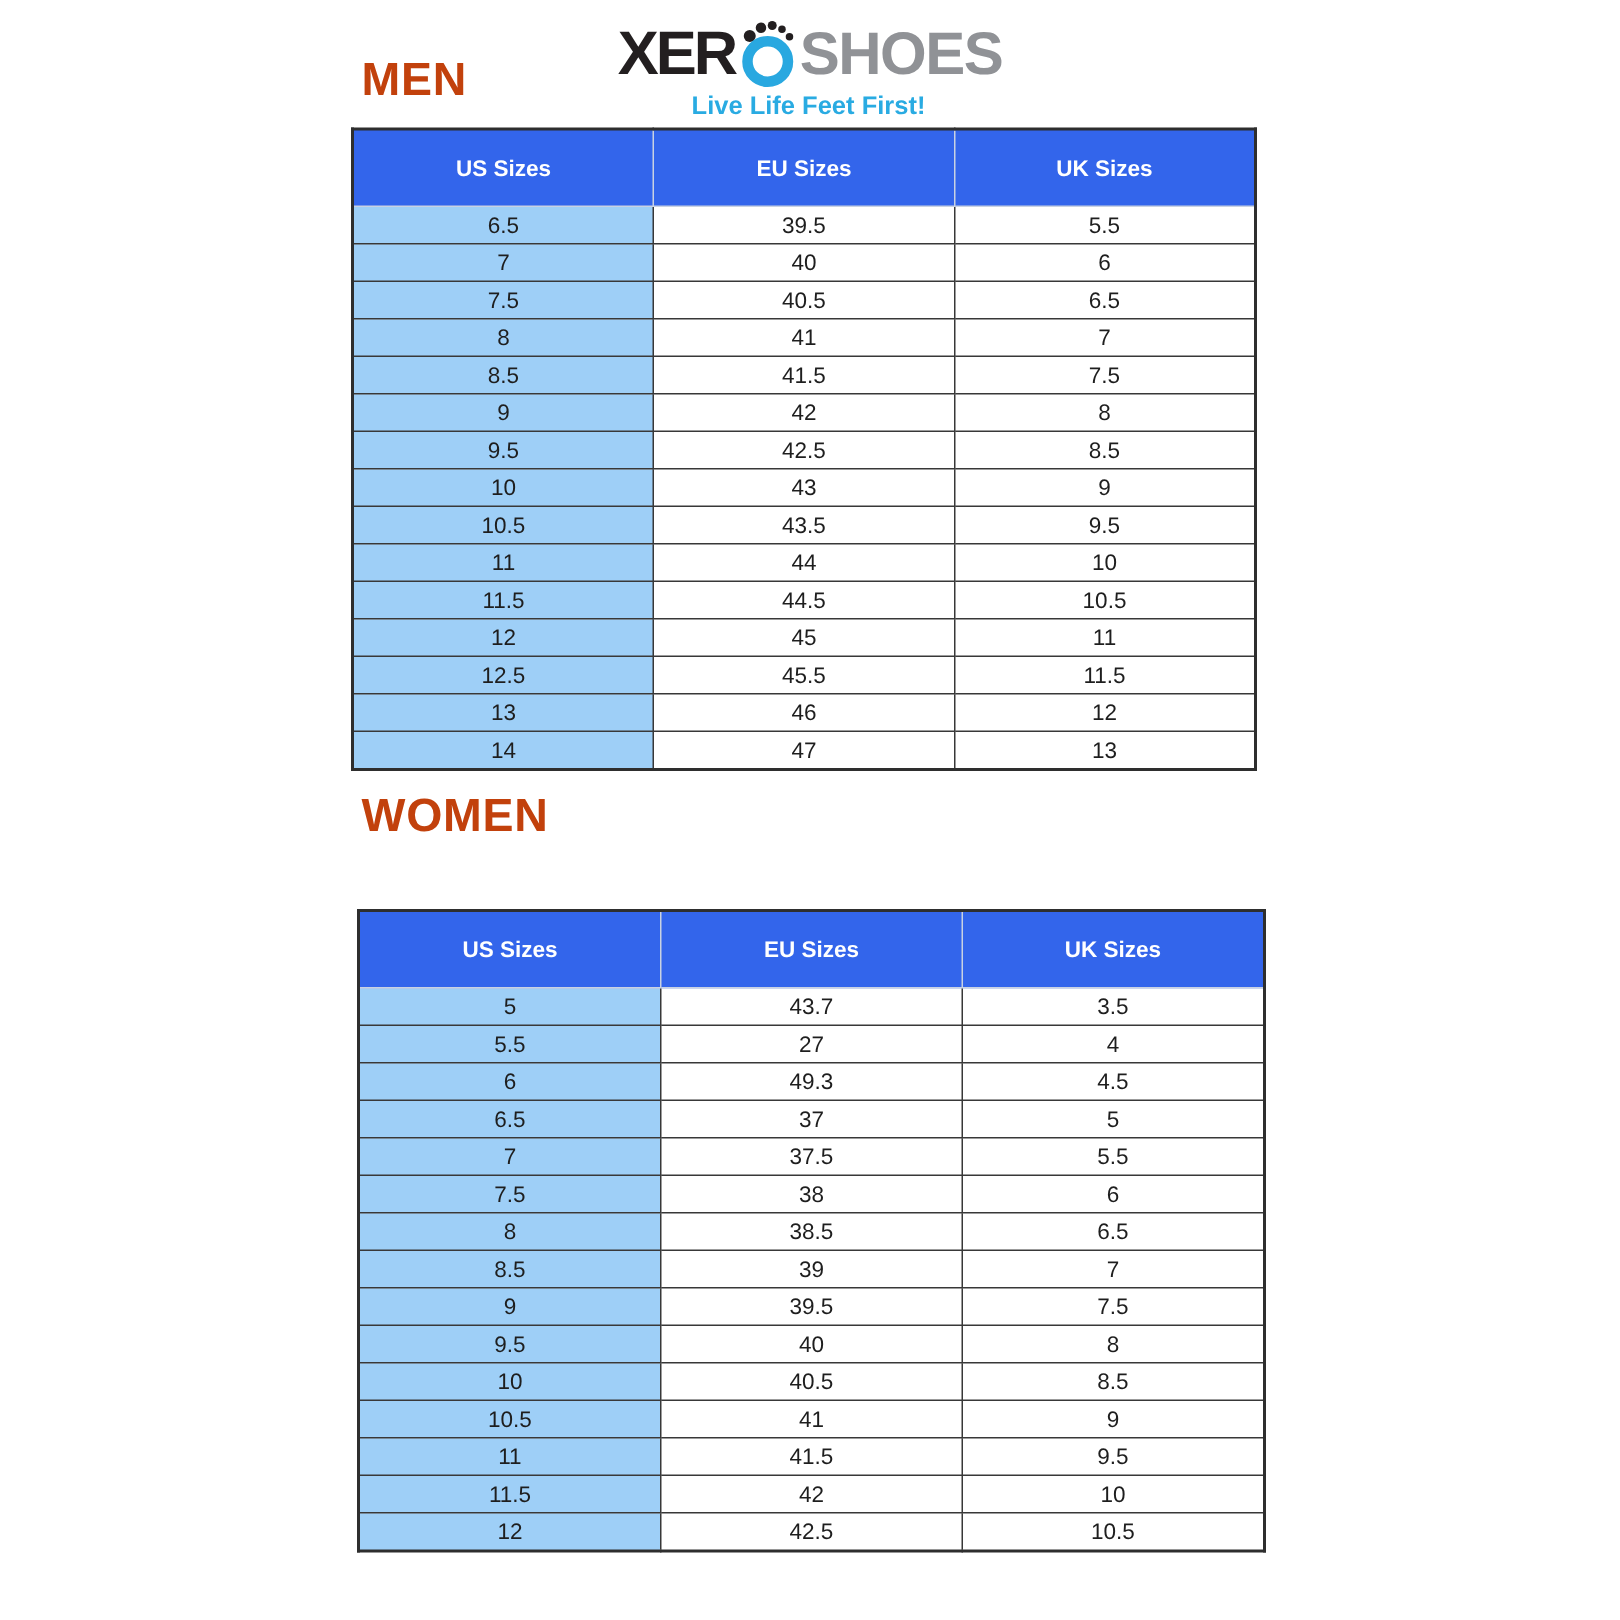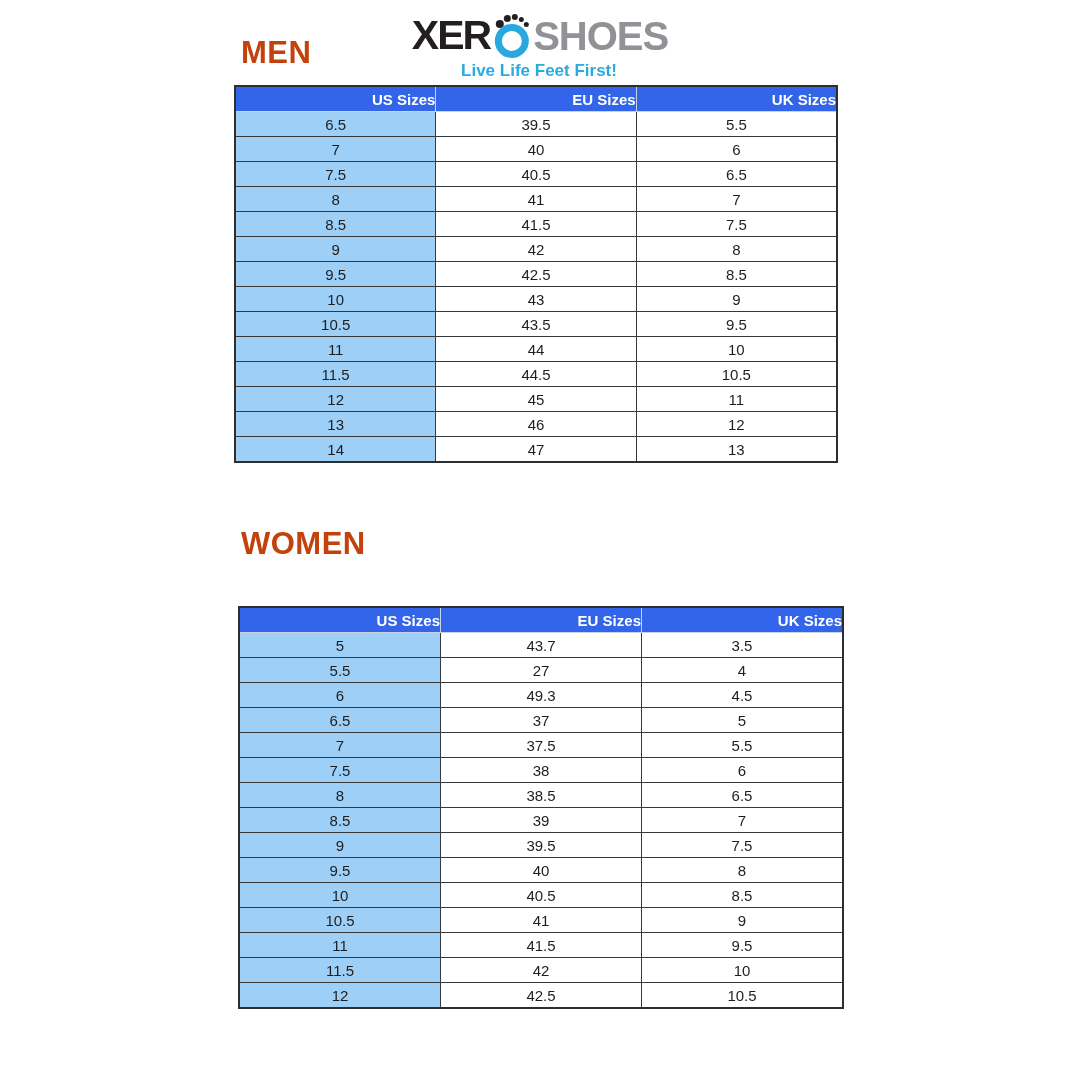--- a/index.html
+++ b/index.html
@@ -98,24 +98,24 @@
   #men-table   { left: 234px; top: 85px;  width: 604px; }
   #women-table { left: 238px; top: 606px; width: 606px; }
 
   .size-table th {
     width: 33.333%;
     height: 24px;
     background: var(--header-blue, #3365EB);
     color: #ffffff;
     font-size: 15px;
     font-weight: bold;
-    text-align: right;
+    text-align: center;
     vertical-align: middle;
     border: 1.5px solid #c9d2e2;
-    padding: 0;
+    padding: 13px;
   }
   .size-table td {
     height: 24px;
     background: #ffffff;
     color: #1e1e1e;
     font-size: 15px;
     text-align: center;
     vertical-align: middle;
     border: 1.5px solid #383838;
     padding: 0;
@@ -209,20 +209,25 @@
           <td class="us-col">11.5</td>
           <td>44.5</td>
           <td>10.5</td>
         </tr>
         <tr>
           <td class="us-col">12</td>
           <td>45</td>
           <td>11</td>
         </tr>
         <tr>
+          <td class="us-col">12.5</td>
+          <td>45.5</td>
+          <td>11.5</td>
+        </tr>
+        <tr>
           <td class="us-col">13</td>
           <td>46</td>
           <td>12</td>
         </tr>
         <tr>
           <td class="us-col">14</td>
           <td>47</td>
           <td>13</td>
         </tr>
       </tbody>

